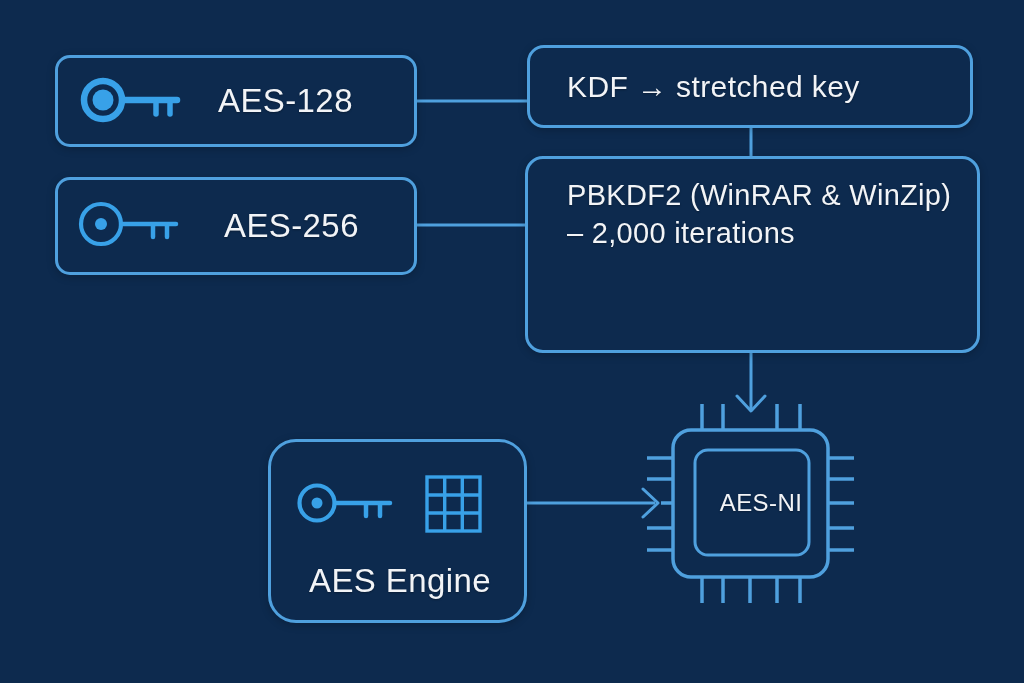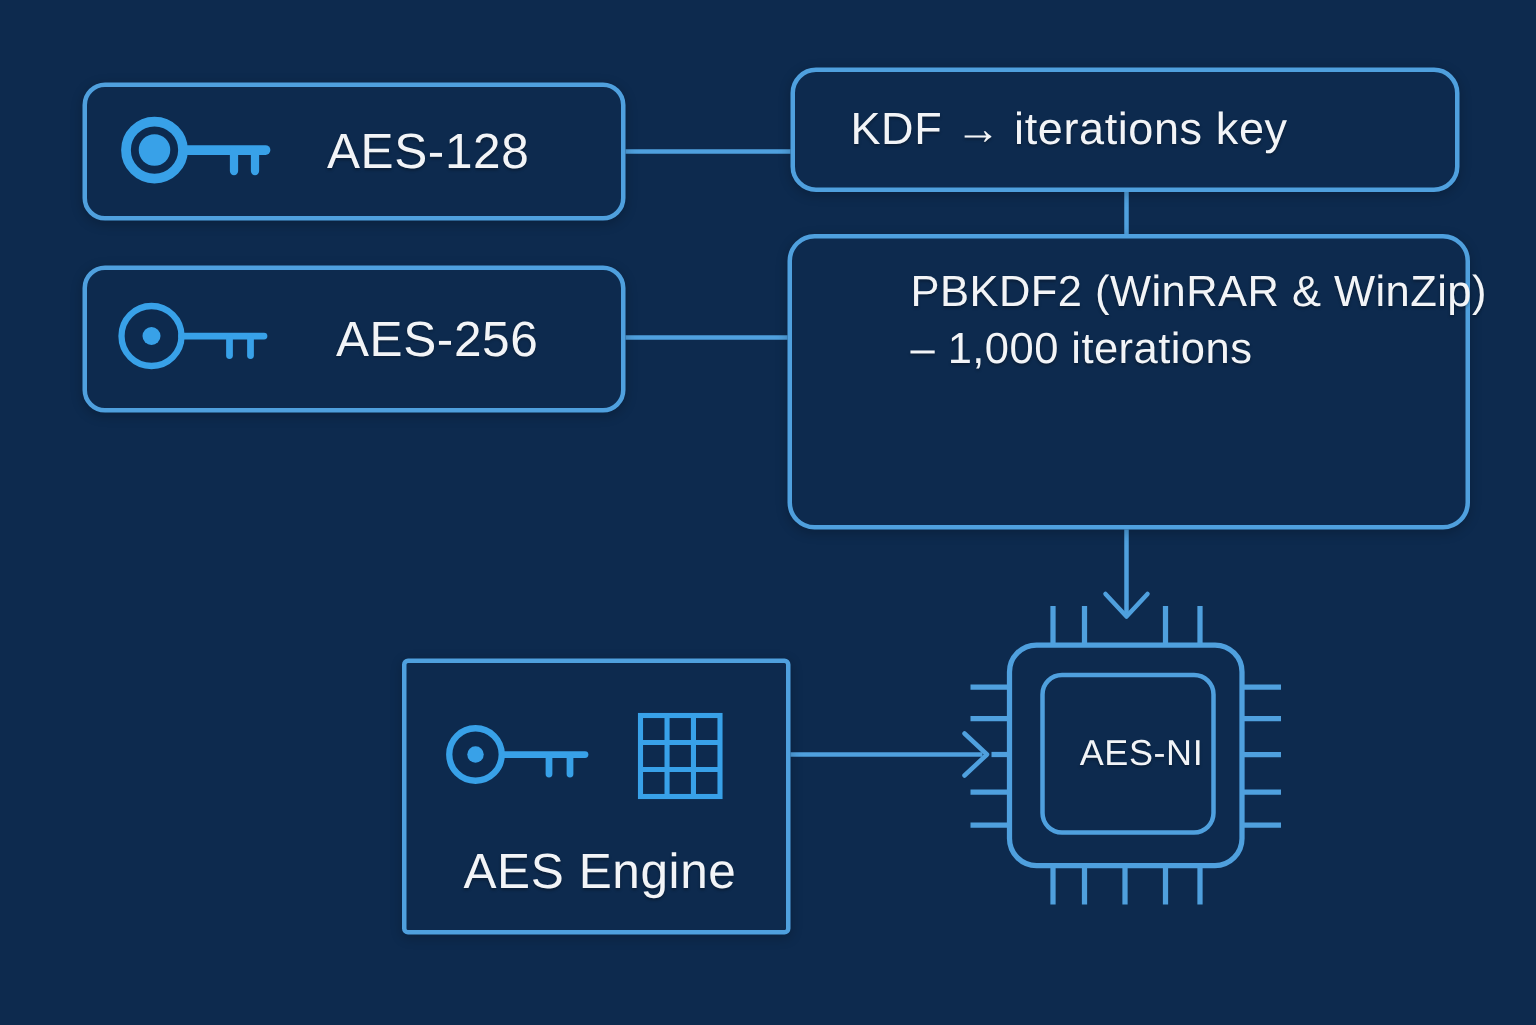--- a/index.html
+++ b/index.html
@@ -37,23 +37,23 @@
   .fs33{font-size:33px;}
   .fs30{font-size:30px;}
   .fs24{font-size:24px;}
   #aes128-box{left:55px;top:55px;width:362px;height:92px;}
   #aes128-box .label{left:160px;}
   #aes256-box{left:55px;top:177px;width:362px;height:98px;}
   #aes256-box .label{left:166px;}
   #kdf-box{left:527px;top:45px;width:446px;height:83px;border-radius:17px;}
   #kdf-box .label{left:37px;}
   #pbkdf2-box{left:525px;top:156px;width:455px;height:197px;border-radius:18px;padding:17px 20px 0 39px;}
-  #pbkdf2-box .para{font-size:29px;line-height:38px;letter-spacing:.3px;text-shadow:0 1px 2px rgba(0,0,0,.3);white-space:nowrap;margin-left:40px;}
+  #pbkdf2-box .para{font-size:29px;line-height:38px;letter-spacing:.3px;text-shadow:0 1px 2px rgba(0,0,0,.3);white-space:nowrap;}
   #pbkdf2-box .para + .para{margin-top:14px;}
-  #aes-engine-box{left:268px;top:439px;width:259px;height:184px;border-radius:4px;}
+  #aes-engine-box{left:268px;top:439px;width:259px;height:184px;border-radius:28px;}
   #aes-engine-box .label{left:38px;top:120px;}
   #aesni-label{left:695px;top:450px;width:114px;height:105px;display:flex;align-items:center;justify-content:center;padding-left:18px;}
   #cpu-label{left:673px;top:624px;width:155px;text-align:center;display:block;}
   
   .stroke{fill:none;stroke:var(--connector);stroke-width:3;}
   .chip-stroke{fill:none;stroke:var(--box-outline);stroke-width:3.5;}
   .chip-inner{fill:none;stroke:var(--box-outline);stroke-width:3;}
   .pin{stroke:var(--box-outline);stroke-width:3.5;stroke-linecap:butt;}
   .arrowhead{fill:none;stroke:var(--connector);stroke-width:3;stroke-linecap:round;stroke-linejoin:round;}
   .key-stroke{fill:none;stroke:var(--icon-accent);stroke-linecap:round;}
@@ -148,27 +148,27 @@
 
   <div class="node" id="aes128-box">
     <span class="label v-center fs33">AES-128</span>
   </div>
 
   <div class="node" id="aes256-box">
     <span class="label v-center fs33">AES-256</span>
   </div>
 
   <div class="node" id="kdf-box">
-    <span class="label v-center fs30">KDF → iterations key</span>
+    <span class="label v-center fs30">KDF → stretched key</span>
   </div>
 
   <div class="node" id="pbkdf2-box">
     <div class="para">
       <div>PBKDF2 (WinRAR &amp; WinZip)</div>
-      <div>– 1,000 iterations</div>
+      <div>– 2,000 iterations</div>
     </div>
   </div>
 
   <div class="node" id="aes-engine-box">
     <span class="label fs33">AES Engine</span>
   </div>
 
   <span class="label fs24" id="aesni-label">AES-NI</span>
 
 </div>

